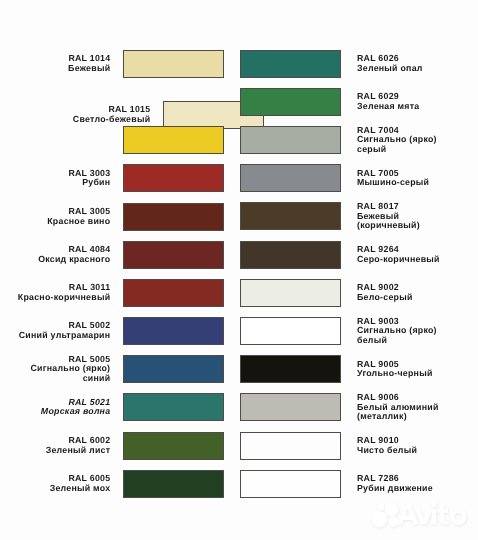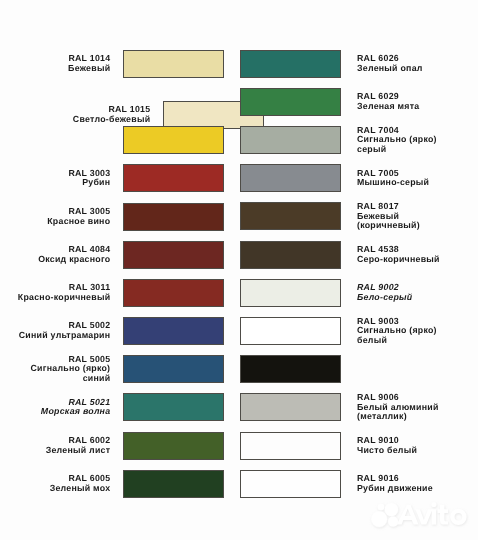--- a/index.html
+++ b/index.html
@@ -174,61 +174,65 @@
       <div class="swatch" title="RAL 8017" style="background: rgb(75, 59, 39);"></div>
       <div class="label">
         <div class="ral-code">RAL 8017</div>
         <div class="ral-name">Бежевый
 (коричневый)</div>
       </div>
     </div>
       <div class="color-row" style="top: 236.5px;">
       <div class="swatch" title="RAL 8019" style="background: rgb(65, 54, 39);"></div>
       <div class="label">
-        <div class="ral-code">RAL 4538</div>
+        <div class="ral-code">RAL 9264</div>
         <div class="ral-name">Серо-коричневый</div>
       </div>
     </div>
-      <div class="color-row" style="top: 274.7px; font-style: italic;">
+      <div class="color-row" style="top: 274.7px;">
       <div class="swatch" title="RAL 9002" style="background: rgb(236, 238, 230);"></div>
       <div class="label">
         <div class="ral-code">RAL 9002</div>
         <div class="ral-name">Бело-серый</div>
       </div>
     </div>
       <div class="color-row" style="top: 312.9px;">
       <div class="swatch" title="RAL 9003" style="background: rgb(255, 255, 255);"></div>
       <div class="label">
         <div class="ral-code">RAL 9003</div>
         <div class="ral-name">Сигнально (ярко)
 белый</div>
       </div>
     </div>
       <div class="color-row" style="top: 351.1px;">
       <div class="swatch" title="RAL 9005" style="background: rgb(20, 19, 14);"></div>
+      <div class="label">
+        <div class="ral-code">RAL 9005</div>
+        <div class="ral-name">Угольно-черный</div>
+      </div>
     </div>
       <div class="color-row" style="top: 389.3px;">
       <div class="swatch" title="RAL 9006" style="background: rgb(188, 188, 181);"></div>
       <div class="label">
         <div class="ral-code">RAL 9006</div>
         <div class="ral-name">Белый алюминий
 (металлик)</div>
       </div>
     </div>
       <div class="color-row" style="top: 427.5px;">
       <div class="swatch" title="RAL 9010" style="background: rgb(253, 253, 253);"></div>
       <div class="label">
         <div class="ral-code">RAL 9010</div>
         <div class="ral-name">Чисто белый</div>
       </div>
     </div>
       <div class="color-row" style="top: 465.7px;">
       <div class="swatch" title="RAL 9016" style="background: rgb(254, 254, 254);"></div>
       <div class="label">
-        <div class="ral-code">RAL 9016</div>
+        <div class="ral-code">RAL 7286</div>
         <div class="ral-name">Рубин движение</div>
       </div>
     </div>
     </div>
 
   <div id="avito-watermark">
     <svg width="118" height="42" viewBox="0 0 118 42">
       <defs>
         <filter id="wm-shadow" x="-20%" y="-20%" width="150%" height="150%">
           <feDropShadow dx="0.6" dy="1.0" stdDeviation="1.1" flood-color="#d5d5d5" flood-opacity="0.5"></feDropShadow>

